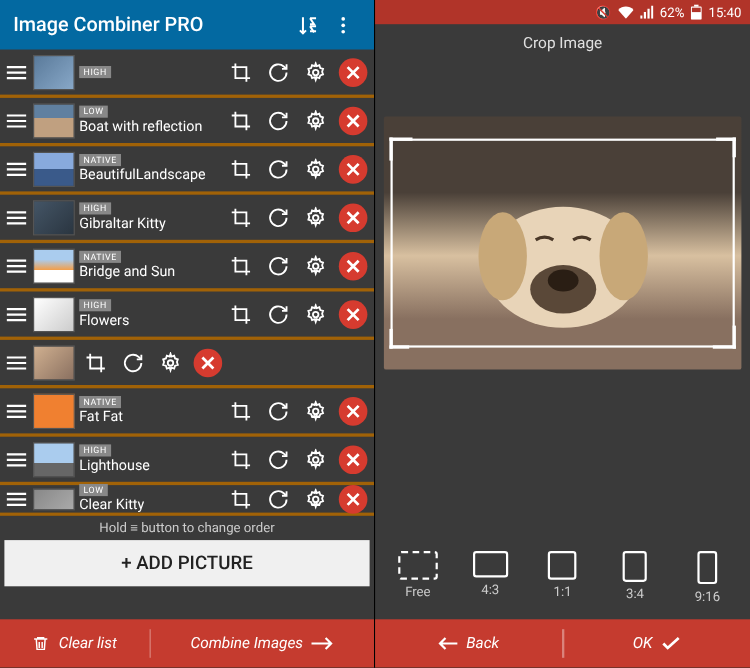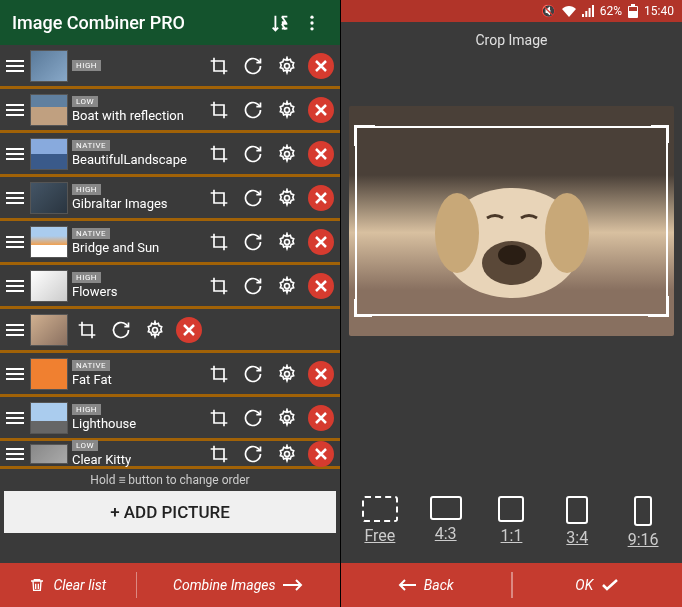--- a/index.html
+++ b/index.html
@@ -1,20 +1,20 @@
 <!DOCTYPE html>
 <html><head>
 <meta charset="utf-8">
 <style>
 * { box-sizing: border-box; margin: 0; padding: 0; }
 body { font-family: Roboto, Arial, sans-serif; background: #000; width: 682px; height: 607px; overflow: hidden; display: flex; }
 .pane { height: 607px; background: #3a3a3a; position: relative; }
 .pane-left { width: 341px; border-right: 1px solid #000; }
 .pane-right { width: 341px; }
-.header { background: #14532d; height: 45px; display: flex; align-items: center; padding: 0 12px; color: #fff; }
+.header { background: #0369a1; height: 45px; display: flex; align-items: center; padding: 0 12px; color: #fff; }
 .header-title { font-size: 18px; font-weight: 500; flex: 1; }
 .header-icon { width: 32px; height: 32px; display: flex; align-items: center; justify-content: center; }
 .status-bar { height: 22px; background: #b13429; color: #fff; display: flex; justify-content: flex-end; align-items: center; padding: 0 8px; font-size: 12px; gap: 6px; }
 .crop-title { text-align: center; color: #e0e0e0; padding: 10px 0 8px; font-size: 14px; }
 .list { overflow: hidden; }
 .row { display: flex; align-items: center; height: 44px; padding: 0 6px 0 4px; border-bottom: 3px solid #a16207; gap: 4px; }
 .drag { width: 22px; height: 22px; display: flex; align-items: center; justify-content: center; color: #fff; flex-shrink: 0; }
 .thumb { width: 38px; height: 32px; background: linear-gradient(135deg,#5a7a9a,#88a8c8); flex-shrink: 0; border: 1px solid #555; }
 .thumb.t2 { background: linear-gradient(180deg,#6080a0 40%,#c0a080 40%); }
 .thumb.t3 { background: linear-gradient(180deg,#88aadd 50%,#3a5a8a 50%); }
@@ -42,21 +42,21 @@
 .crop-frame::after { bottom: -3px; right: -3px; border-left: none; border-top: none; }
 .corner-tr, .corner-bl { position: absolute; width: 18px; height: 18px; border: 3px solid #fff; }
 .corner-tr { top: -3px; right: -3px; border-left: none; border-bottom: none; }
 .corner-bl { bottom: -3px; left: -3px; border-right: none; border-top: none; }
 .ratios { position: absolute; bottom: 50px; left: 0; right: 0; display: flex; justify-content: space-around; padding: 8px 6px; }
 .ratio { display: flex; flex-direction: column; align-items: center; gap: 4px; width: 48px; }
 .ratio-box { width: 36px; height: 26px; border: 2.5px solid #fff; border-radius: 3px; display: flex; align-items: center; justify-content: center; }
 .ratio.active .ratio-box { background: #c53b2f; border-color: #c53b2f; }
 .ratio.active .ratio-box .inner { border: 2.5px solid #fff; width: 30px; height: 18px; border-radius: 2px; }
 .ratio-free .ratio-box { border-style: dashed; border-width: 2px; }
-.ratio-label { color: #ccc; font-size: 16px; text-decoration: underline; }
+.ratio-label { color: #ccc; font-size: 12px; }
 .r43 .ratio-box { width: 32px; height: 24px; }
 .r169 .ratio-box { width: 36px; height: 22px; }
 .r11 .ratio-box { width: 26px; height: 26px; }
 .r34 .ratio-box { width: 22px; height: 28px; }
 .r916 .ratio-box { width: 18px; height: 30px; }
 svg { display: block; }
 .dog-face { position: absolute; left: 50%; top: 55%; transform: translate(-50%,-50%); width: 180px; height: 140px; }
 </style>
 </head>
 <body>
@@ -187,21 +187,21 @@
 
     <div class="row">
       <span class="drag">
           <svg width="18" height="14" viewBox="0 0 18 14" stroke="#fff" stroke-width="2">
             <path d="M0 2h18M0 7h18M0 12h18"></path>
           </svg>
         </span>
       <div class="thumb t4"></div>
       <div class="label-col">
         <span class="badge">HIGH</span>
-        <span class="item-name">Gibraltar Images</span>
+        <span class="item-name">Gibraltar Kitty</span>
       </div>
       <span class="ctrl">
           <svg width="20" height="20" viewBox="0 0 24 24" fill="none" stroke="#fff" stroke-width="2">
             <path d="M6 2v16h16M2 6h16v16"></path>
           </svg>
         </span>
       <span class="ctrl">
           <svg width="20" height="20" viewBox="0 0 24 24" fill="none" stroke="#fff" stroke-width="2">
             <path d="M21 12a9 9 0 11-3-6.7L21 8"></path>
             <path d="M21 3v5h-5"></path>

